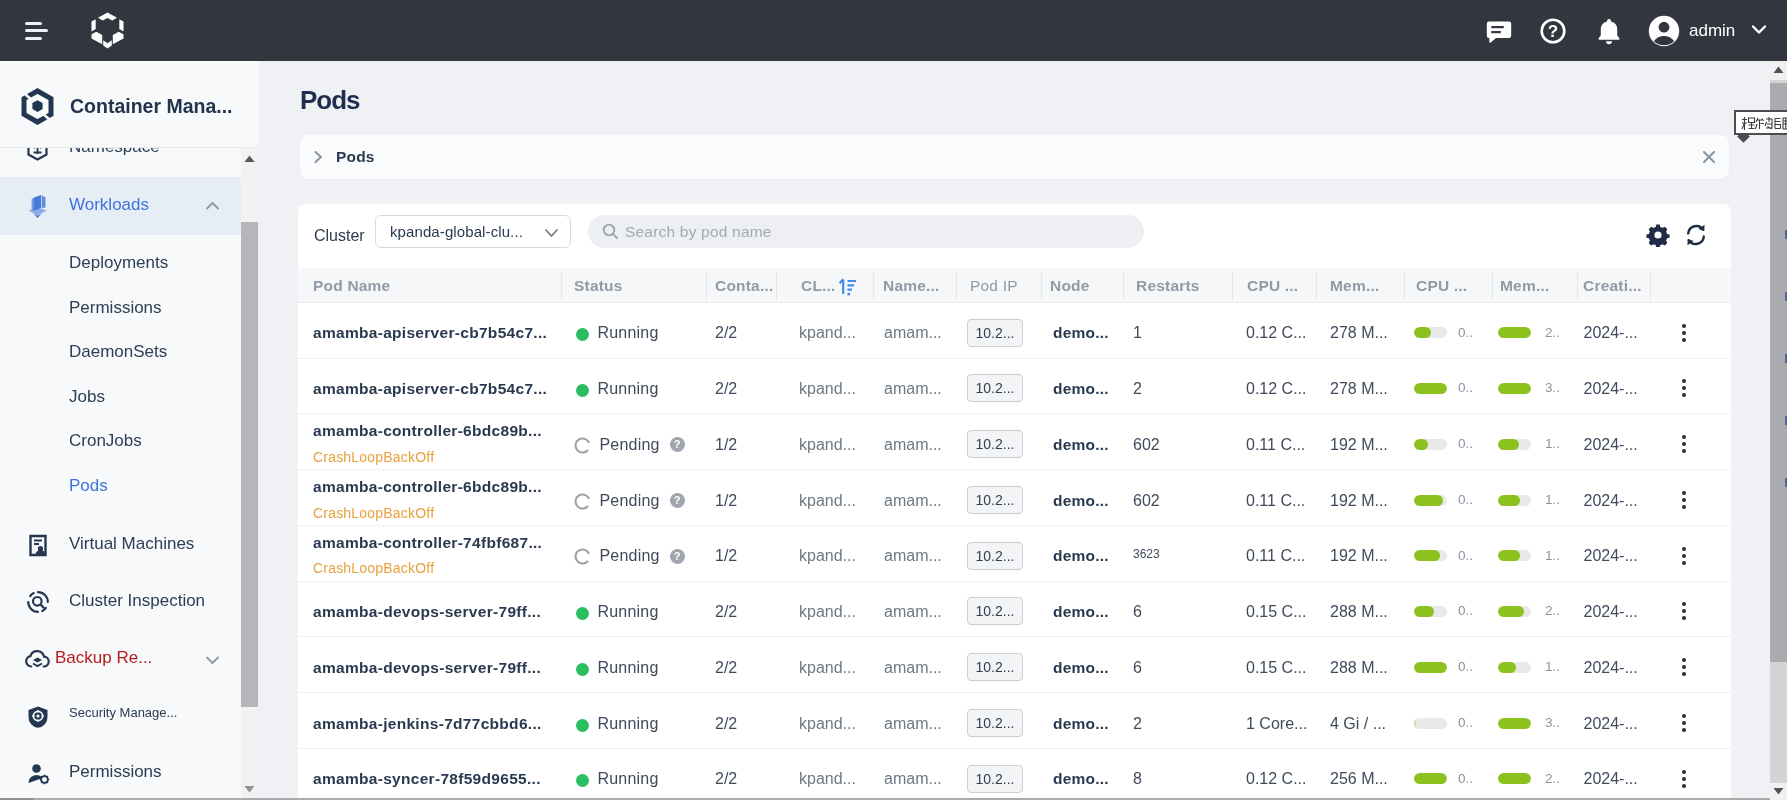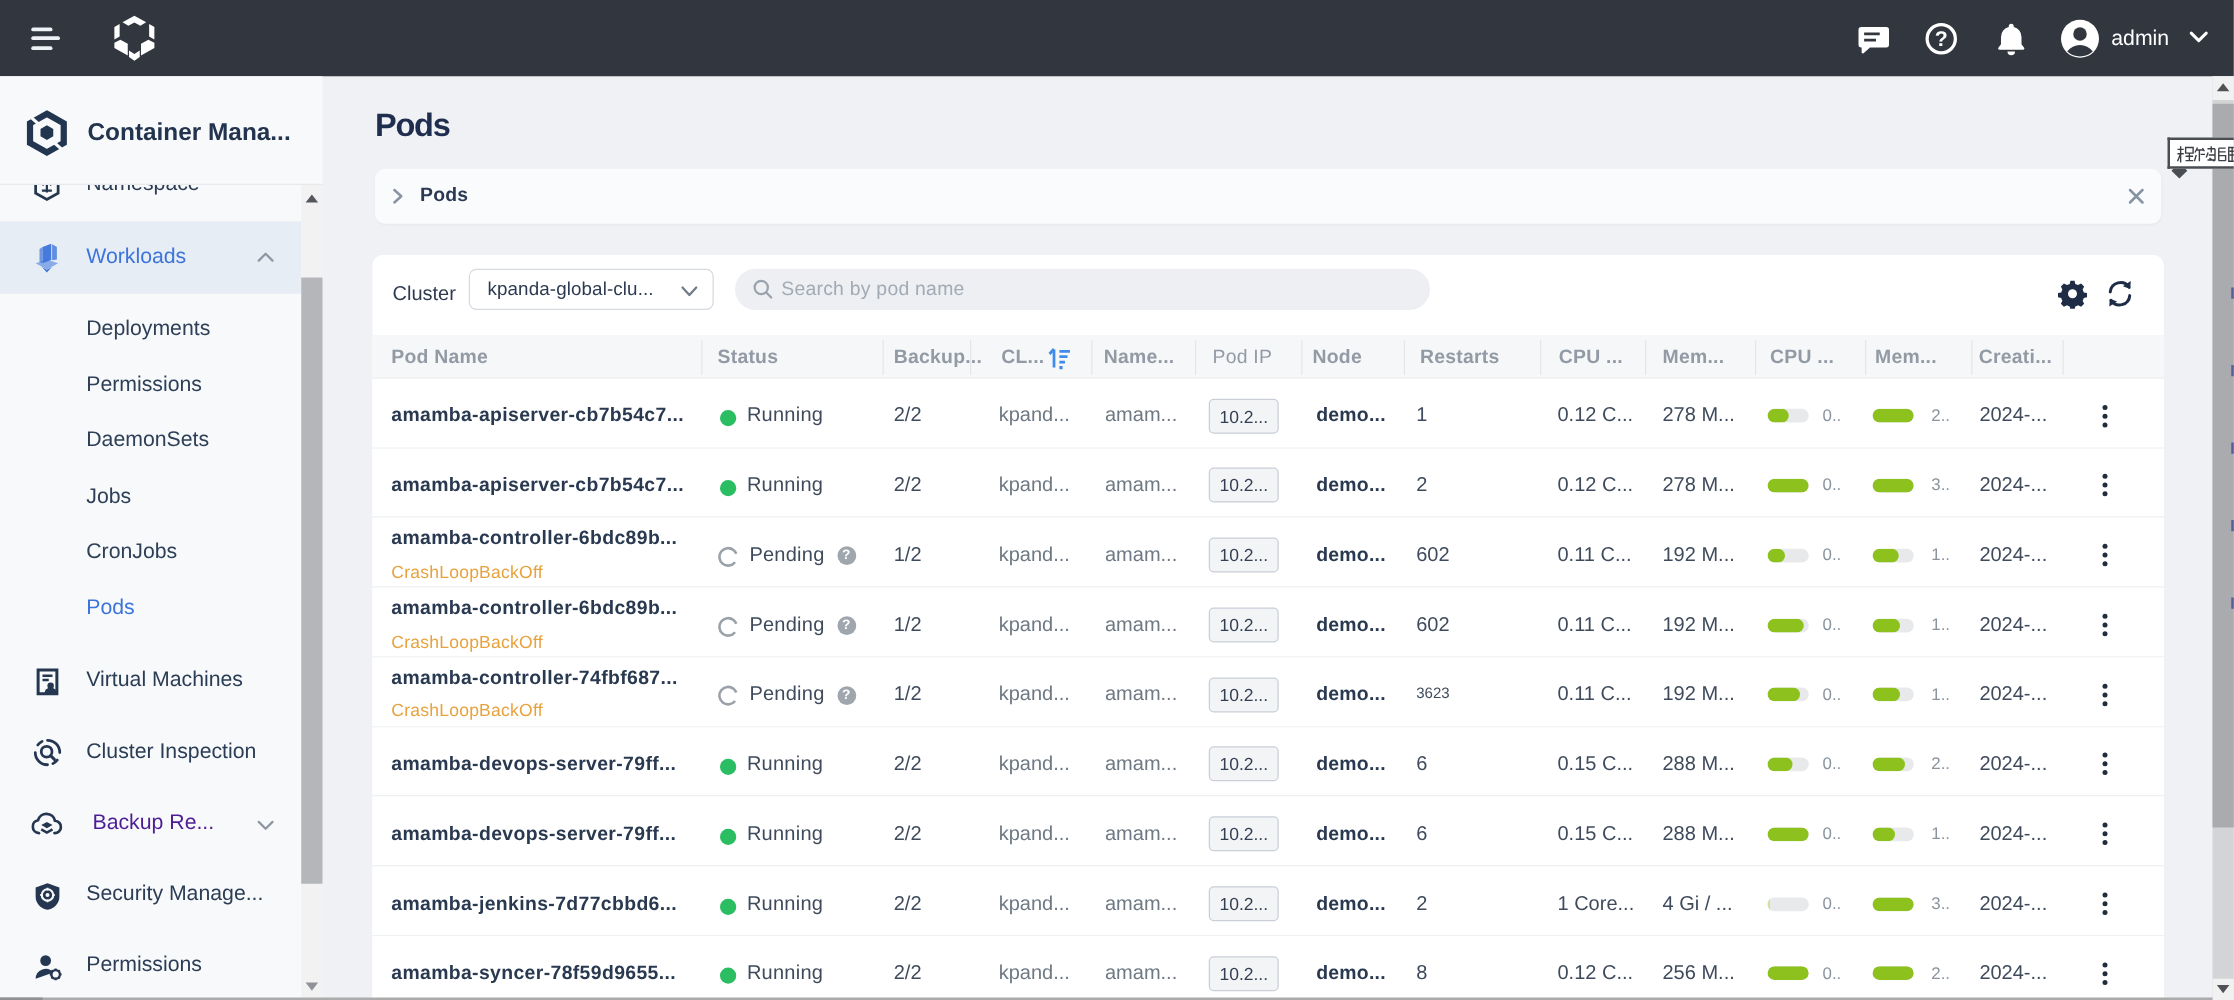--- a/index.html
+++ b/index.html
@@ -109,35 +109,35 @@
 <path d="M14.5 14.5 L17.5 17.5" stroke="#253750" stroke-width="2.4" stroke-linecap="round"></path>
 </svg>
         <div class="abs" style="left:69px;top:17px;font-size:17px;color:#2b3c55;">Cluster Inspection</div>
       </div>
 <div class="abs" style="left:0;top:483px;width:241px;height:57px;">
         <svg class="abs" style="left:25px;top:18px;" width="25" height="21" viewBox="0 0 25 21">
 <path d="M6.2 17.5 a5.2 5.2 0 0 1 -0.8 -10.3 a7 7 0 0 1 13.6 0.4 a4.6 4.6 0 0 1 -0.4 9.9" fill="none" stroke="#253750" stroke-width="2.2" stroke-linecap="round"></path>
 <path d="M12.5 8.5 l4.5 2.5 l-4.5 2.5 l-4.5 -2.5 z" fill="#253750"></path>
 <path d="M8 14.5 l4.5 2.5 l4.5 -2.5" fill="none" stroke="#253750" stroke-width="2"></path>
 </svg>
-        <div class="abs" style="left:74px;top:17px;font-size:17px;color:#4c1d95;">Backup Re...</div>
+        <div class="abs" style="left:55px;top:17px;font-size:17px;color:#b91c1c;">Backup Re...</div>
         <svg class="abs" style="left:205px;top:24px;" width="15" height="10" viewBox="0 0 15 10">
 <path d="M2 2.5 L7.5 8 L13 2.5" fill="none" stroke="#8d97a3" stroke-width="1.8" stroke-linecap="round" stroke-linejoin="round"></path>
         </svg>
       </div>
 <div class="abs" style="left:0;top:540px;width:241px;height:57px;">
         <svg class="abs" style="left:27px;top:17px;" width="22" height="24" viewBox="0 0 22 24">
 <path d="M11 1.5 L20.5 5 L20.5 12 A10.5 10.5 0 0 1 11 22.7 A10.5 10.5 0 0 1 1.5 12 L1.5 5 Z" fill="#253750"></path>
 <circle cx="11" cy="11" r="4.6" fill="none" stroke="#f8f9fb" stroke-width="1.7"></circle>
 <circle cx="11" cy="11" r="1.6" fill="#f8f9fb"></circle>
 <g stroke="#f8f9fb" stroke-width="1.5">
 <path d="M11 5.2 v2.2 M11 14.6 v2.2 M5.2 11 h2.2 M14.6 11 h2.2"></path>
 </g>
 </svg>
-        <div class="abs" style="left:69px;top:17px;font-size:17px;color:#2b3c55;">Security Manage...</div>
+        <div class="abs" style="left:69px;top:17px;font-size:13px;color:#2b3c55;">Security Manage...</div>
       </div>
 <div class="abs" style="left:0;top:597px;width:241px;height:57px;">
         <svg class="abs" style="left:27px;top:18px;" width="24" height="22" viewBox="0 0 24 22">
 <circle cx="9.5" cy="5.5" r="4.3" fill="#253750"></circle>
 <path d="M1.5 20 a8 8 0 0 1 14.2 -5" fill="#253750"></path>
 <circle cx="17.5" cy="16.5" r="3.4" fill="none" stroke="#253750" stroke-width="1.8"></circle>
 <g stroke="#253750" stroke-width="1.7">
 <path d="M17.5 11.8 v2 M17.5 19.2 v2 M12.8 16.5 h2 M20.2 16.5 h2 M14.2 13.2 l1.4 1.4 M19.4 18.4 l1.4 1.4 M20.8 13.2 l-1.4 1.4 M15.6 18.4 l-1.4 1.4"></path>
 </g>
 </svg>
@@ -186,21 +186,21 @@
 <svg class="abs" style="left:1386px;top:19px;" width="24" height="24" viewBox="0 0 24 24">
 <path d="M4.2 10.5 a8.2 8.2 0 0 1 15 -3.8" fill="none" stroke="#1e2c46" stroke-width="2.4" stroke-linecap="round"></path>
 <path d="M20.6 1.8 L20.2 8.1 L14.3 5.9 Z" fill="#1e2c46"></path>
 <path d="M19.8 13.5 a8.2 8.2 0 0 1 -15 3.8" fill="none" stroke="#1e2c46" stroke-width="2.4" stroke-linecap="round"></path>
 <path d="M3.4 22.2 L3.8 15.9 L9.7 18.1 Z" fill="#1e2c46"></path>
 </svg>
 </div>
 <div class="abs" style="left:38px;top:206.5px;width:1433px;height:35.5px;background:#f6f7f8;border-bottom:1px solid #e9ebee;">
 <div class="abs" style="left:15px;top:9px;font-size:15.5px;font-weight:bold;letter-spacing:0.2px;color:#929aa5;">Pod Name</div>
 <div class="abs" style="left:276px;top:9px;font-size:15.5px;font-weight:bold;letter-spacing:0.2px;color:#929aa5;">Status</div>
-<div class="abs" style="left:417px;top:9px;font-size:15.5px;font-weight:bold;letter-spacing:0.2px;color:#929aa5;">Backup...</div>
+<div class="abs" style="left:417px;top:9px;font-size:15.5px;font-weight:bold;letter-spacing:0.2px;color:#929aa5;">Conta...</div>
 <div class="abs" style="left:503px;top:9px;font-size:15.5px;font-weight:bold;letter-spacing:0.2px;color:#929aa5;">CL...</div>
 <div class="abs" style="left:585px;top:9px;font-size:15.5px;font-weight:bold;letter-spacing:0.2px;color:#929aa5;">Name...</div>
 <div class="abs" style="left:672px;top:9px;font-size:15.5px;font-weight:normal;letter-spacing:0.2px;color:#929aa5;">Pod IP</div>
 <div class="abs" style="left:752px;top:9px;font-size:15.5px;font-weight:bold;letter-spacing:0.2px;color:#929aa5;">Node</div>
 <div class="abs" style="left:838px;top:9px;font-size:15.5px;font-weight:bold;letter-spacing:0.2px;color:#929aa5;">Restarts</div>
 <div class="abs" style="left:949px;top:9px;font-size:15.5px;font-weight:bold;letter-spacing:0.2px;color:#929aa5;">CPU ...</div>
 <div class="abs" style="left:1032px;top:9px;font-size:15.5px;font-weight:bold;letter-spacing:0.2px;color:#929aa5;">Mem...</div>
 <div class="abs" style="left:1118px;top:9px;font-size:15.5px;font-weight:bold;letter-spacing:0.2px;color:#929aa5;">CPU ...</div>
 <div class="abs" style="left:1202px;top:9px;font-size:15.5px;font-weight:bold;letter-spacing:0.2px;color:#929aa5;">Mem...</div>
 <div class="abs" style="left:1285px;top:9px;font-size:15.5px;font-weight:bold;letter-spacing:0.2px;color:#929aa5;">Creati...</div>

